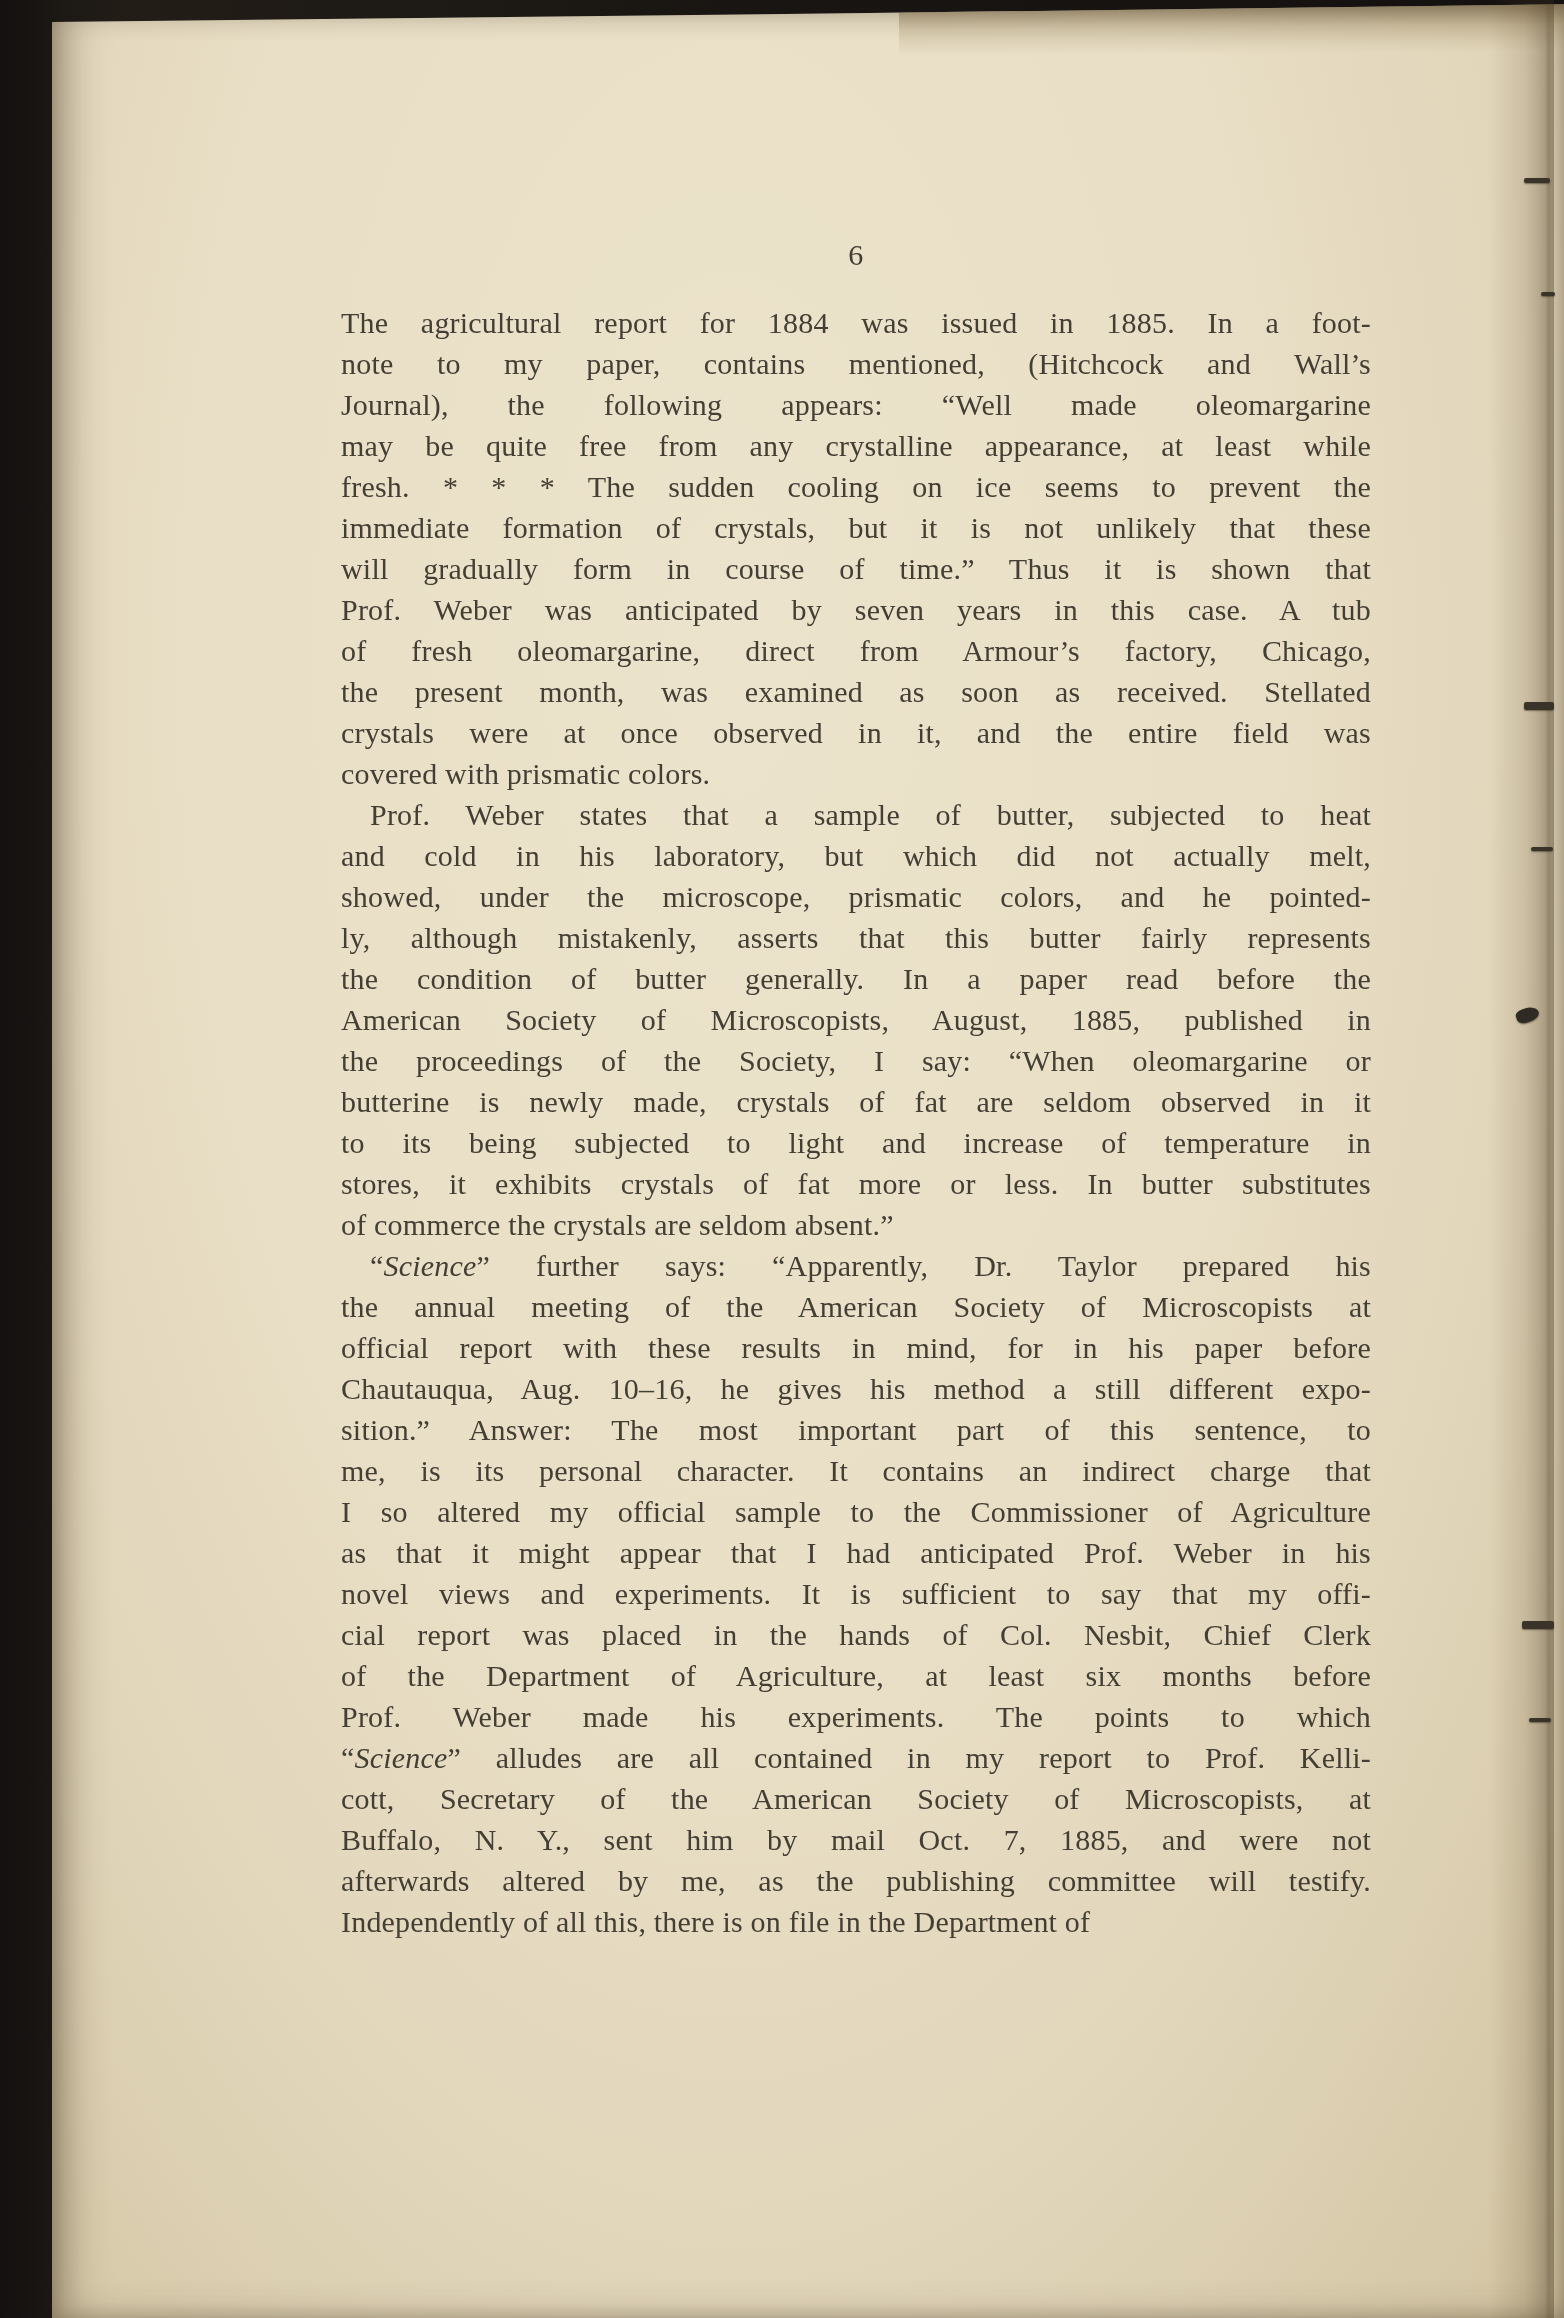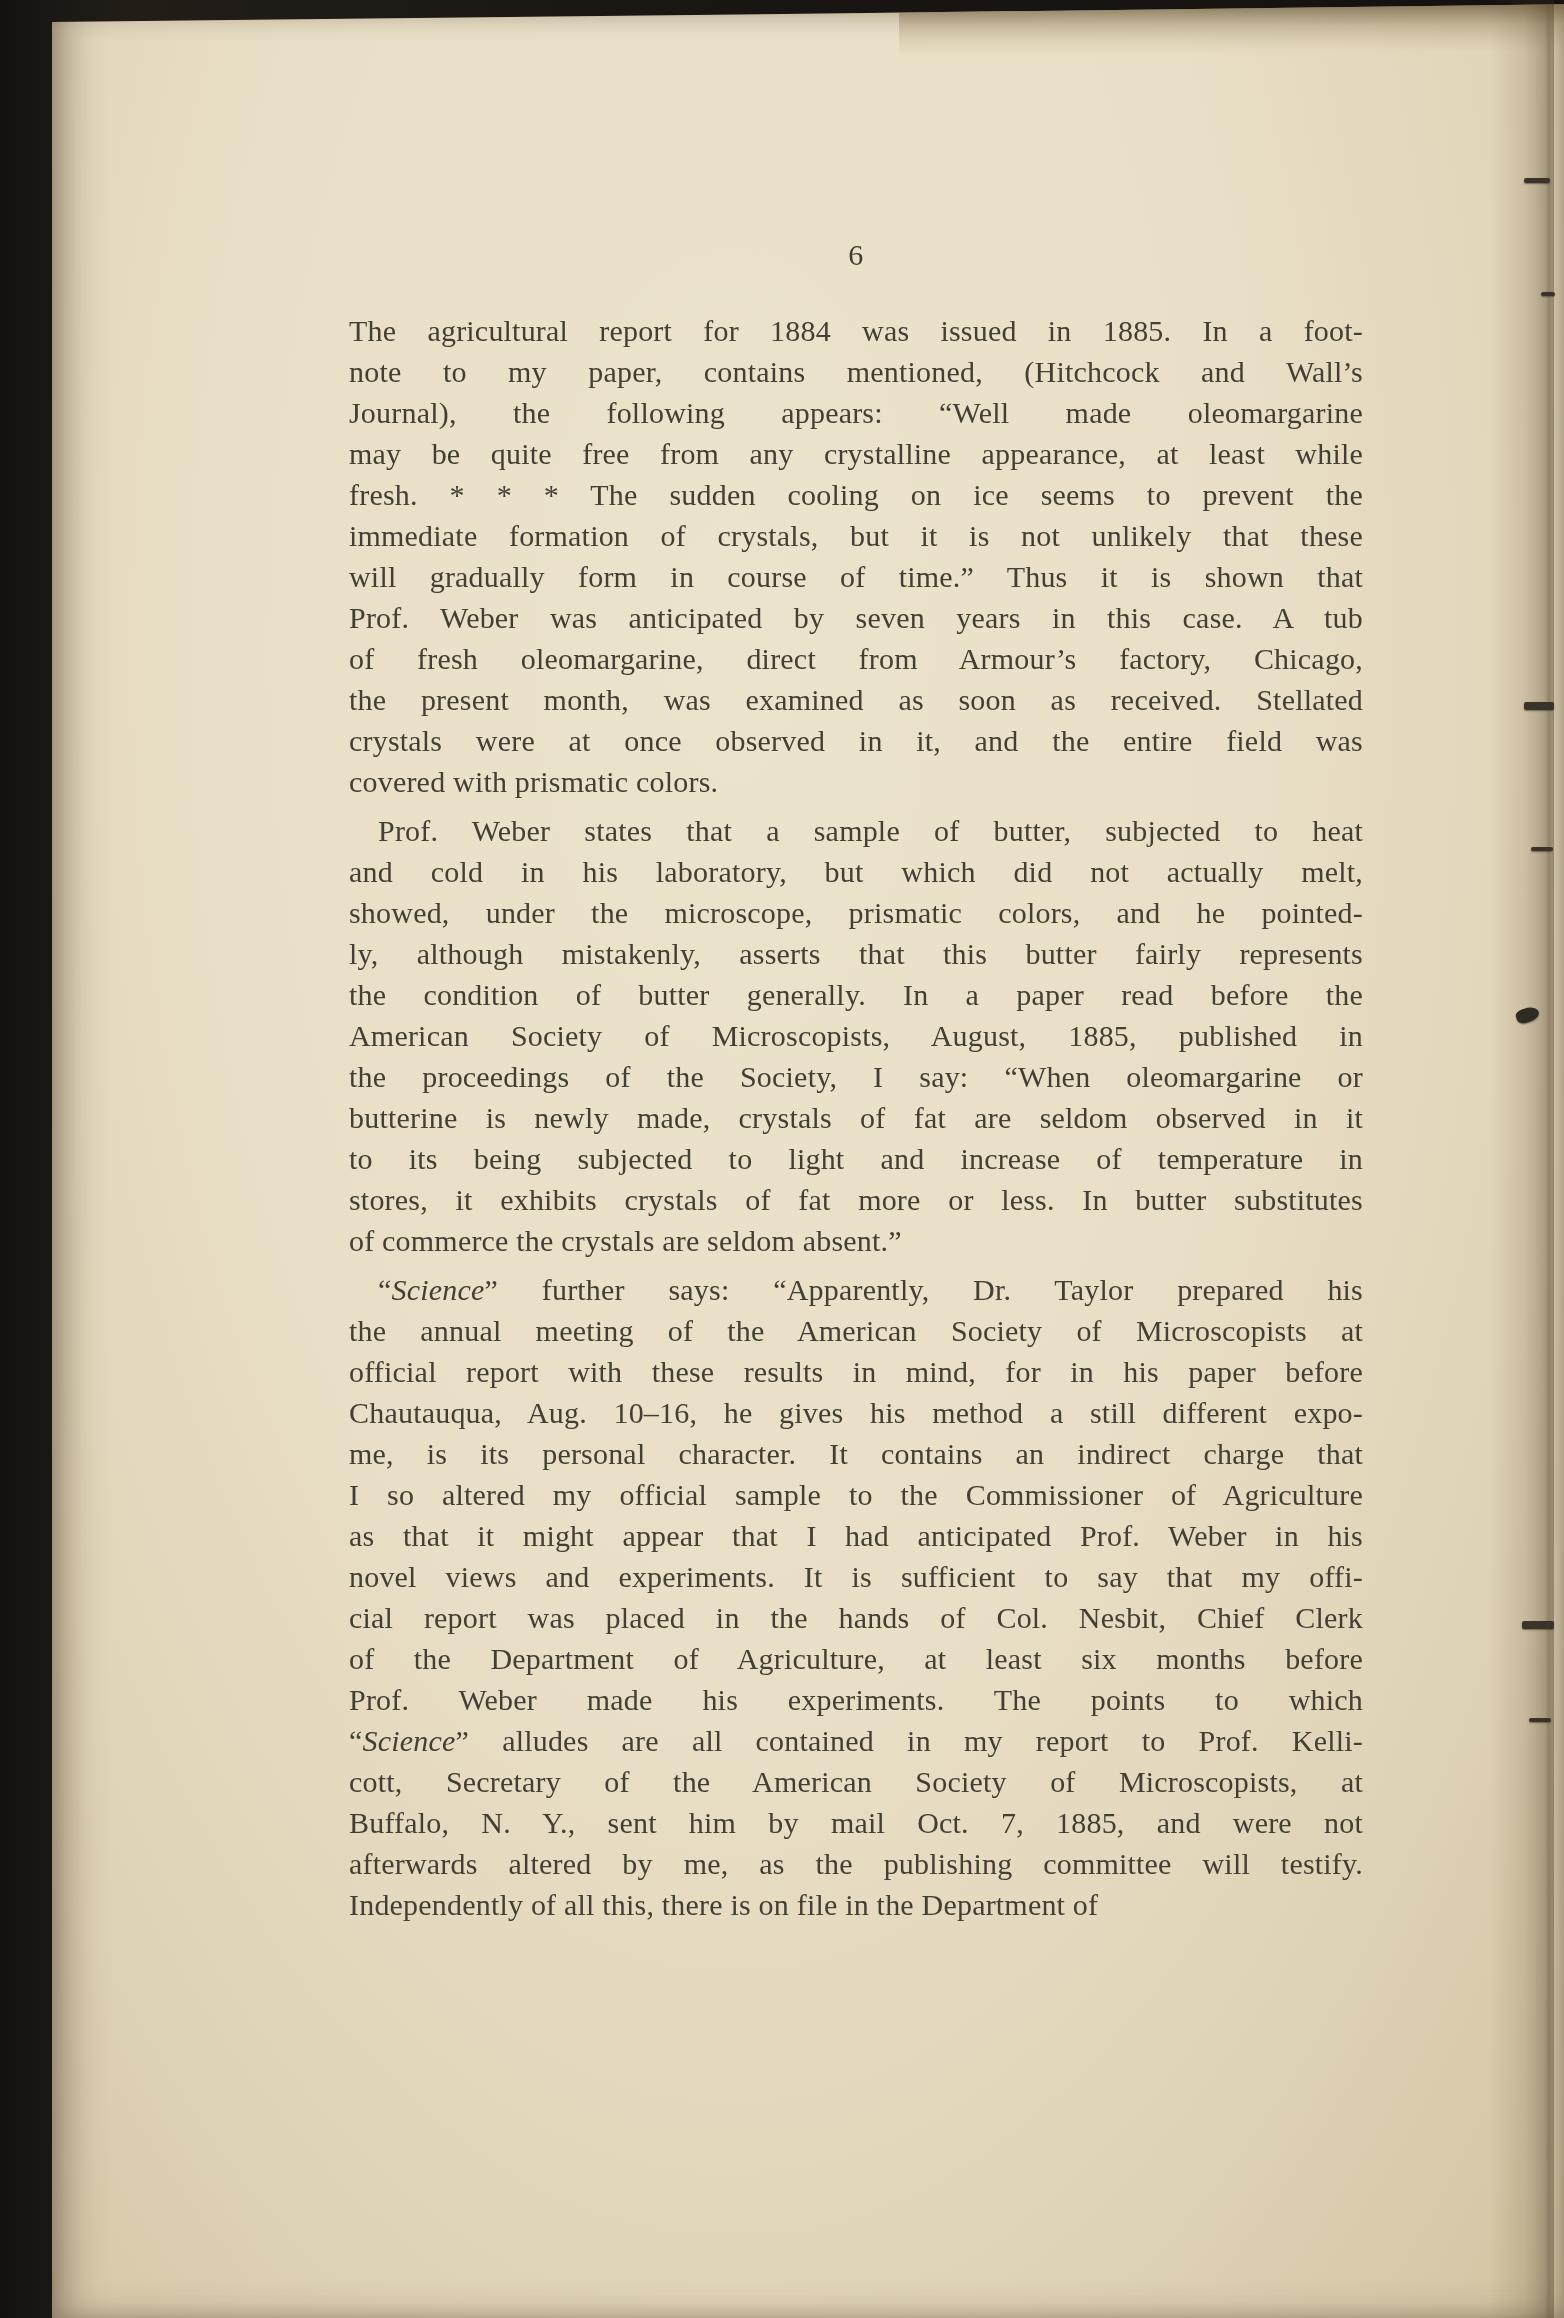--- a/index.html
+++ b/index.html
@@ -98,21 +98,21 @@
   
   .text-block {
     position: absolute;
     left: 289px;
     top: 302px;
     width: 1030px;
     color: var(--ink, #443f35);
     font-size: 30px;
     letter-spacing: 0.2px;
   }
-  .paragraph { margin: 8px; }
+  .paragraph { margin: 0; }
   .line {
     height: 41px;
     line-height: 41px;
     white-space: normal;
     text-align: justify;
     text-align-last: justify;
   }
   .line.last {
     text-align-last: left;
   }
@@ -158,20 +158,21 @@
           <div class="line">butterine is newly made, crystals of fat are seldom observed in it</div>
           <div class="line">to its being subjected to light and increase of temperature in</div>
           <div class="line">stores, it exhibits crystals of fat more or less. In butter substitutes</div>
           <div class="line last">of commerce the crystals are seldom absent.”</div>
         </div>
         <div class="paragraph">
           <div class="line indent">“<i>Science</i>” further says: “Apparently, Dr. Taylor prepared his</div>
           <div class="line">the annual meeting of the American Society of Microscopists at</div>
           <div class="line">official report with these results in mind, for in his paper before</div>
           <div class="line">Chautauqua, Aug. 10–16, he gives his method a still different expo-</div>
+          <div class="line">sition.” Answer: The most important part of this sentence, to</div>
           <div class="line">me, is its personal character. It contains an indirect charge that</div>
           <div class="line">I so altered my official sample to the Commissioner of Agriculture</div>
           <div class="line">as that it might appear that I had anticipated Prof. Weber in his</div>
           <div class="line">novel views and experiments. It is sufficient to say that my offi-</div>
           <div class="line">cial report was placed in the hands of Col. Nesbit, Chief Clerk</div>
           <div class="line">of the Department of Agriculture, at least six months before</div>
           <div class="line">Prof. Weber made his experiments. The points to which</div>
           <div class="line">“<i>Science</i>” alludes are all contained in my report to Prof. Kelli-</div>
           <div class="line">cott, Secretary of the American Society of Microscopists, at</div>
           <div class="line">Buffalo, N. Y., sent him by mail Oct. 7, 1885, and were not</div>

